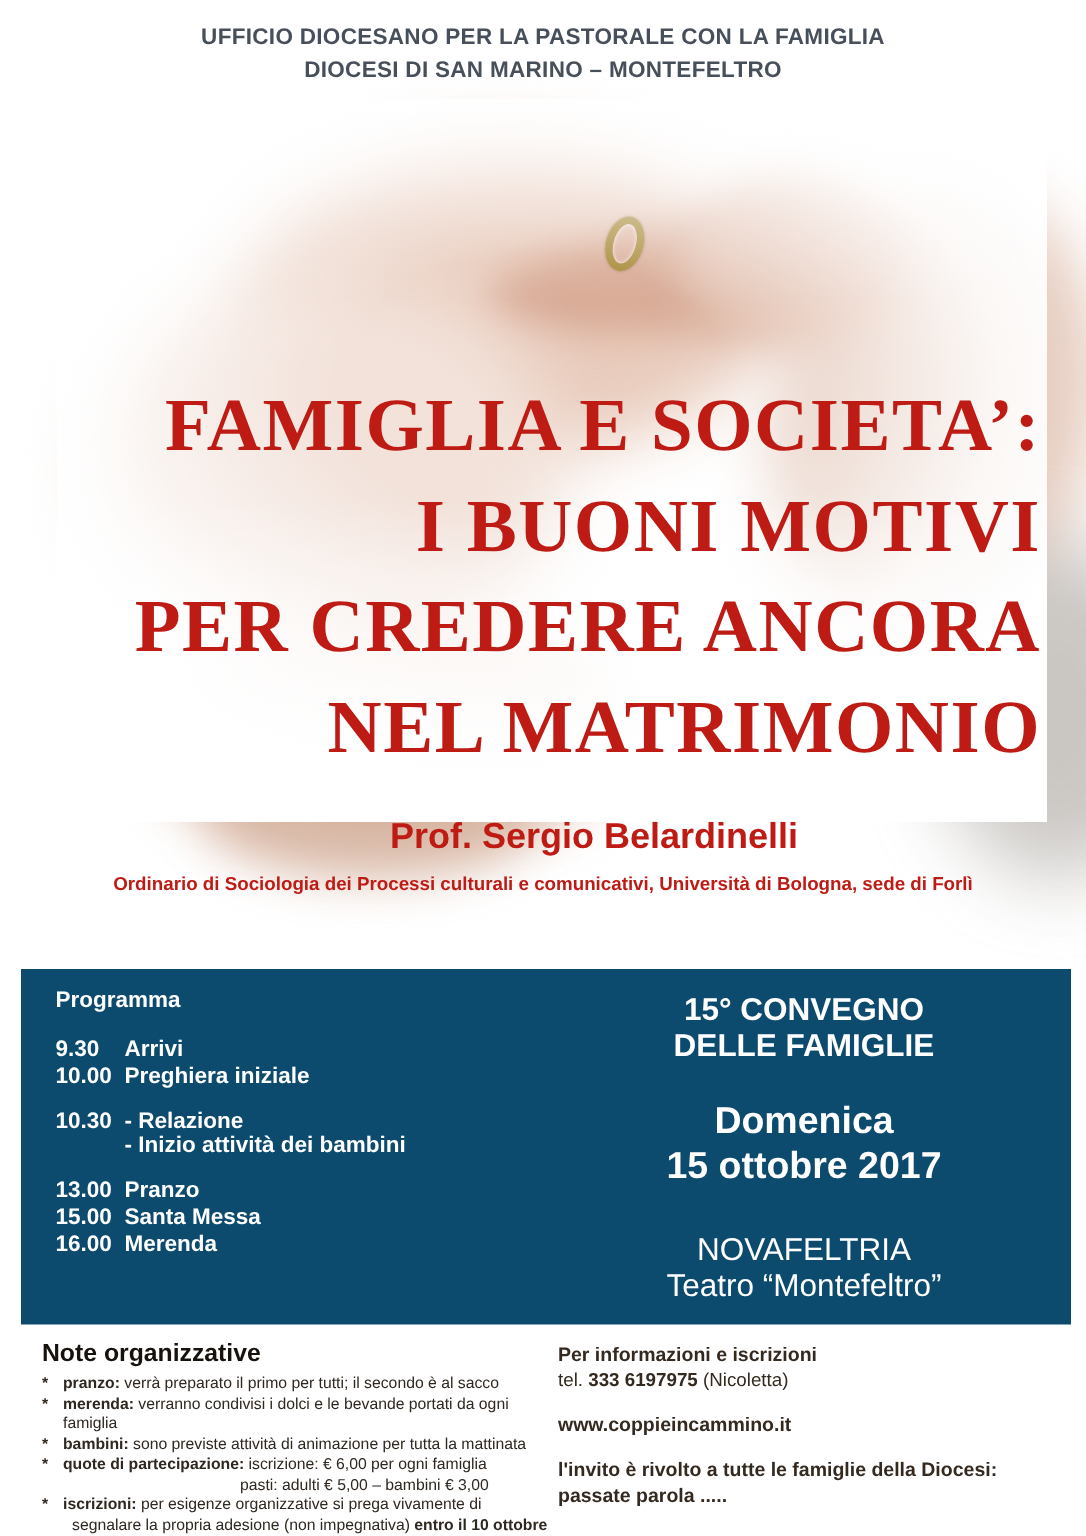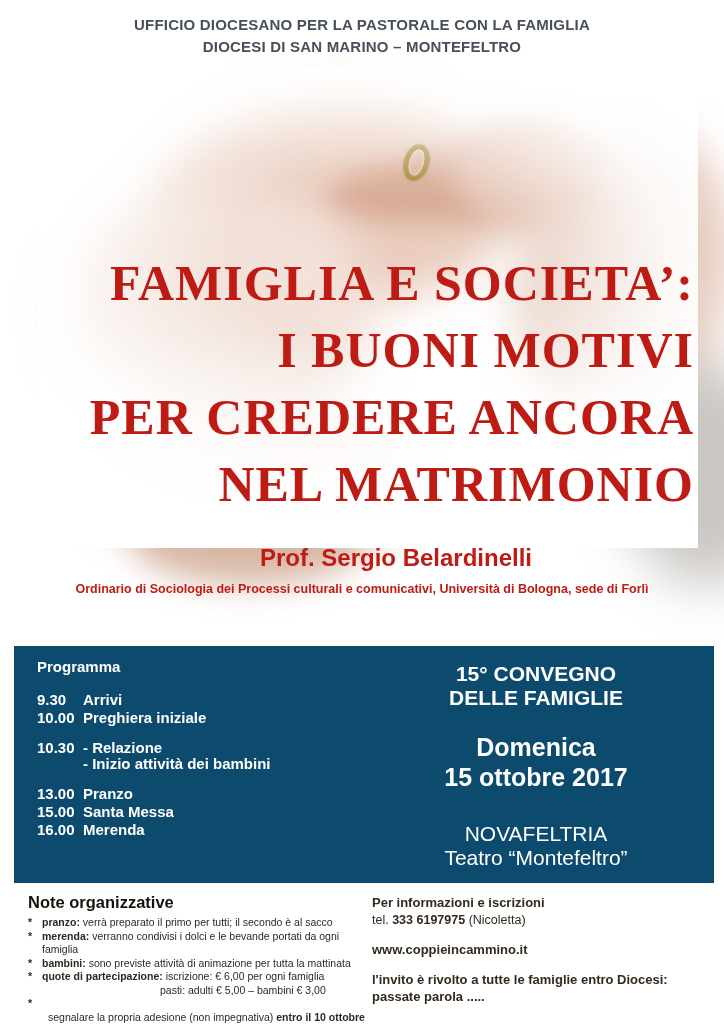--- a/index.html
+++ b/index.html
@@ -202,34 +202,38 @@
       <span class="bullet">*</span>
       <span class="txt">
         <span class="nl">quote di partecipazione:</span>
         <span>iscrizione: € 6,00 per ogni famiglia</span>
       </span>
     </div>
     <div class="note-cont indent-big">pasti: adulti € 5,00 – bambini € 3,00</div>
 
     <div class="note-item">
       <span class="bullet">*</span>
+      <span class="txt">
+        <span class="nl">iscrizioni:</span>
+        <span>per esigenze organizzative si prega vivamente di</span>
+      </span>
     </div>
     <div class="note-cont indent-small">
       <span>segnalare la propria adesione (non impegnativa)</span>
       <span class="b">entro il 10 ottobre</span>
     </div>
   </div>
 
   <div class="info">
     <div class="info-heading">Per informazioni e iscrizioni</div>
     <div class="info-tel">
       <span>tel.</span>
       <span class="b">333 6197975</span>
       <span>(Nicoletta)</span>
     </div>
     <div class="info-web">www.coppieincammino.it</div>
     <div class="info-invite">
-      <div>l'invito è rivolto a tutte le famiglie entro Diocesi:</div>
+      <div>l'invito è rivolto a tutte le famiglie della Diocesi:</div>
       <div>passate parola .....</div>
     </div>
   </div>
 
 </div>
 
 </body></html>

